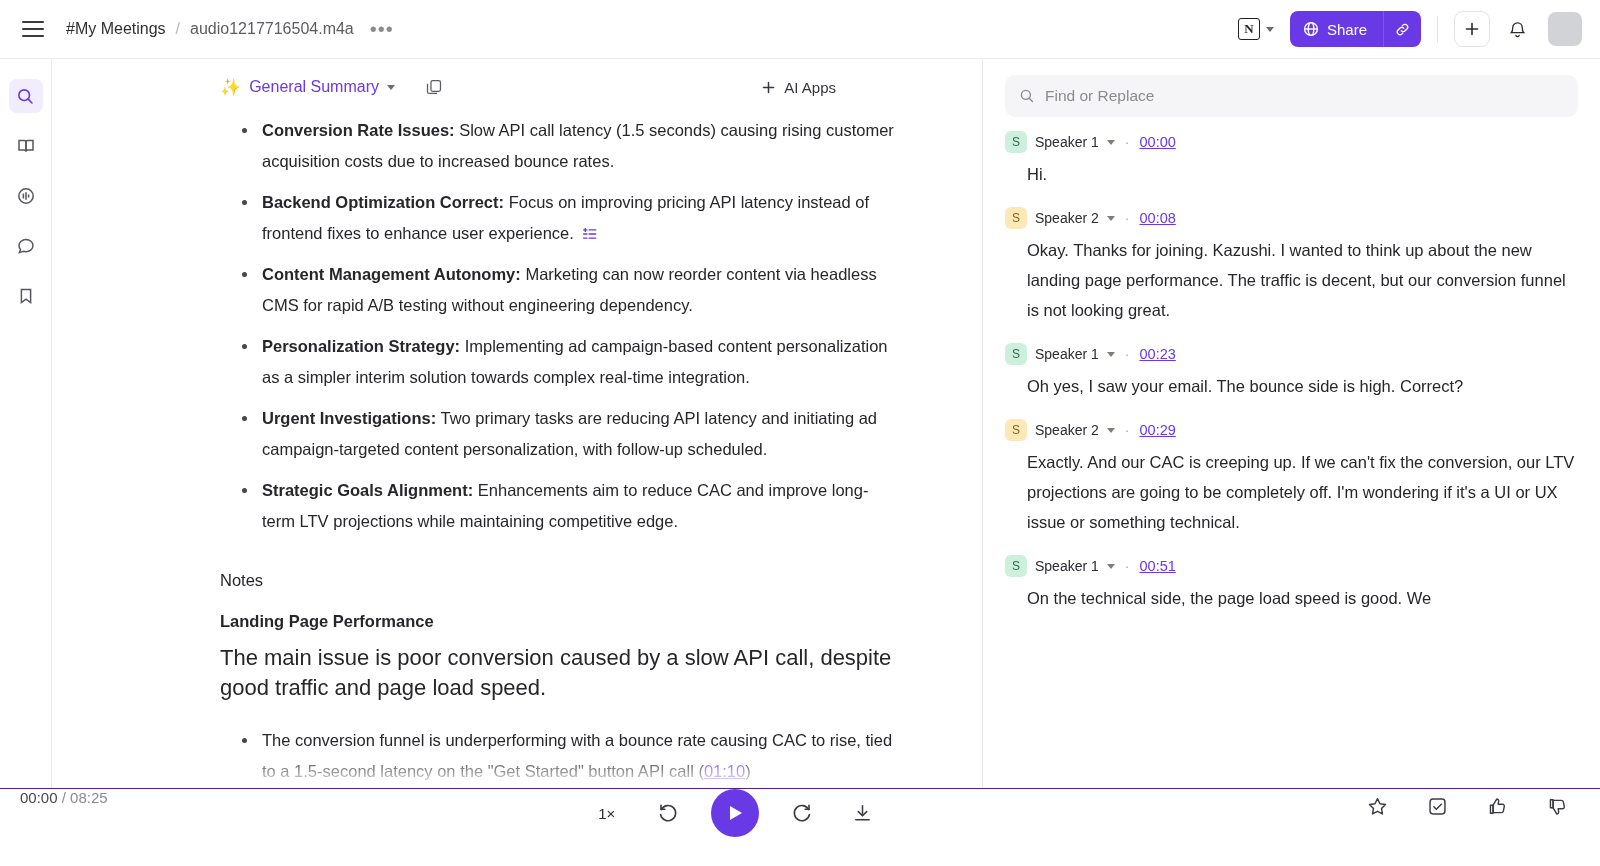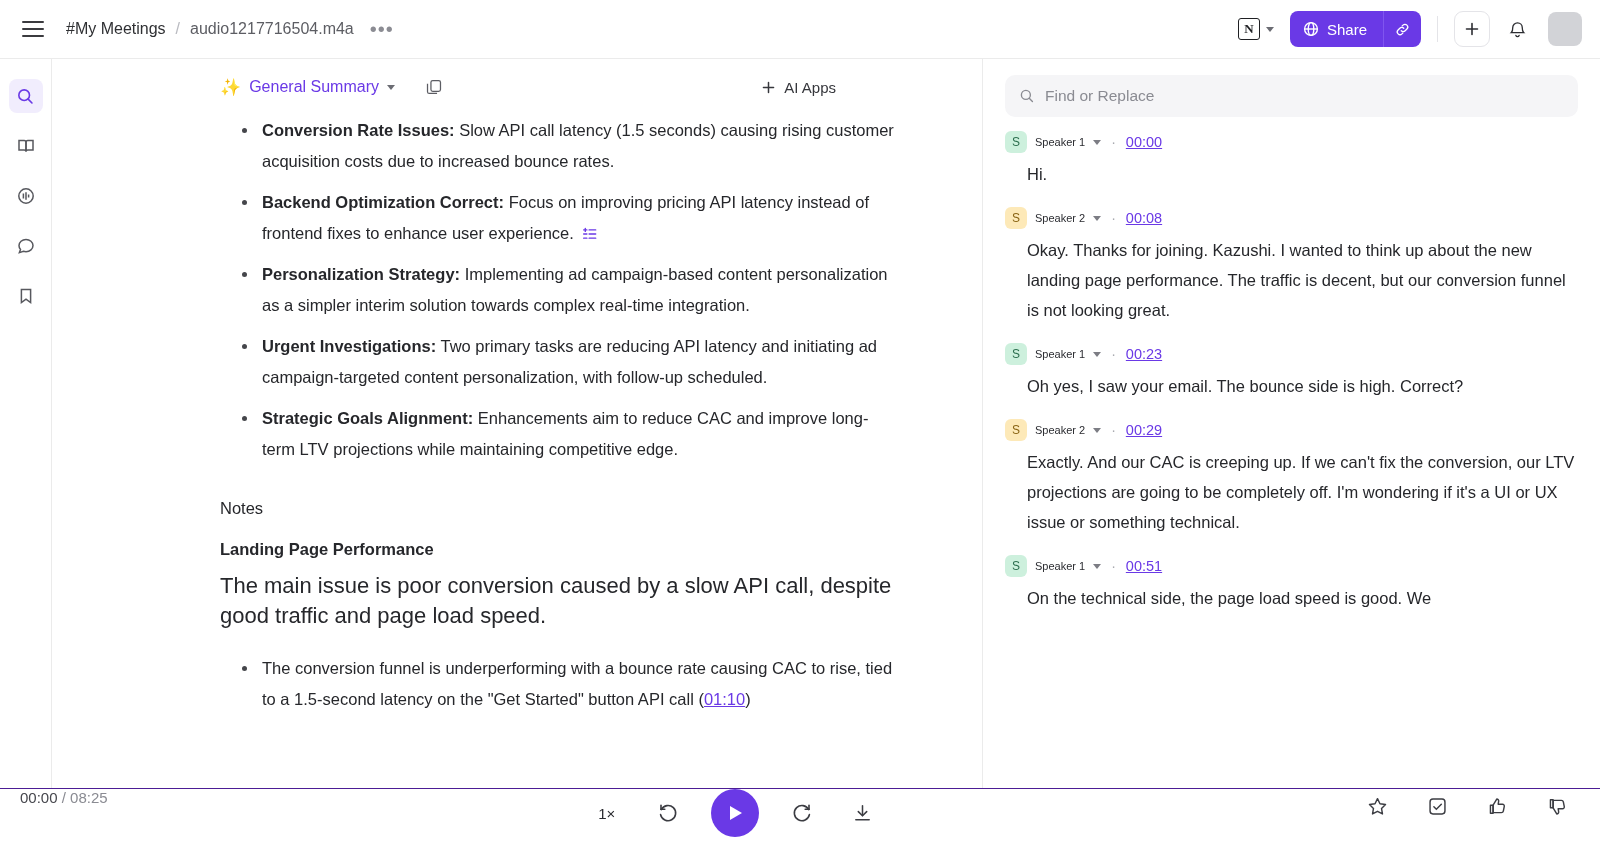--- a/index.html
+++ b/index.html
@@ -156,21 +156,21 @@
   .search-box input::placeholder { color: #8a8b92; }
 
   .tscroll { flex: 1 1 auto; overflow: hidden; padding: 6px 24px 0 22px; position: relative; }
   .utt { margin-bottom: 18px; }
   .utt-head { display: flex; align-items: center; gap: 8px; margin-bottom: 6px; }
   .spk-badge {
     width: 22px; height: 22px; border-radius: 6px; font-size: 12px;
     display: flex; align-items: center; justify-content: center; color: #2c6e4e; background: #cdf0dd;
   }
   .spk-badge.s2 { background: #fde9b8; color: #8a6414; }
-  .spk-name { font-size: 11px; color: #2b2c31; }
+  .spk-name { font-size: 14px; color: #2b2c31; }
   .mini-caret { width: 0; height: 0; border-left: 4px solid transparent; border-right: 4px solid transparent; border-top: 5px solid #7c7d84; cursor: pointer; }
   .dot-sep { color: #a9aab0; font-size: 14px; margin: 0 2px; }
   .ts { font-size: 14.5px; color: #6a39e6; text-decoration: underline; cursor: pointer; }
   .utt-text { font-size: 16.5px; line-height: 30px; color: #26272b; padding-left: 22px; }
 
   
   .bottombar {
     height: 78px; flex: 0 0 78px; border-top: 1px solid #4c1d95;
     display: flex; align-items: flex-start; padding: 0 26px 0 20px; background: #fff;
   }
@@ -302,20 +302,21 @@
         </div>
       </div>
 
       <div class="notes-scroll">
         <div class="notes-inner">
           <ul class="bullets">
             <li><b>Conversion Rate Issues:</b><span> Slow API call latency (1.5 seconds) causing rising customer acquisition costs due to increased bounce rates.</span></li>
             <li><b>Backend Optimization Correct:</b><span> Focus on improving pricing API latency instead of frontend fixes to enhance user experience.</span><span class="inline-icon"><svg width="15" height="14" viewBox="0 0 16 14" fill="none" stroke="#6a39e6" stroke-width="1.5" stroke-linecap="round">
                     <path d="M1.8 2.6h3.4M3.5 1v3.2M7.6 2.6h7M7.6 7h7M1.8 7h3.4M7.6 11.4h7M1.8 11.4h3.4"></path>
                   </svg></span></li>
+            <li><b>Content Management Autonomy:</b><span> Marketing can now reorder content via headless CMS for rapid A/B testing without engineering dependency.</span></li>
             <li><b>Personalization Strategy:</b><span> Implementing ad campaign-based content personalization as a simpler interim solution towards complex real-time integration.</span></li>
             <li><b>Urgent Investigations:</b><span> Two primary tasks are reducing API latency and initiating ad campaign-targeted content personalization, with follow-up scheduled.</span></li>
             <li><b>Strategic Goals Alignment:</b><span> Enhancements aim to reduce CAC and improve long-term LTV projections while maintaining competitive edge.</span></li>
           </ul>
 
           <h3 class="notes-title">Notes</h3>
           <h4 class="sec-title">Landing Page Performance</h4>
           <p class="para">The main issue is poor conversion caused by a slow API call, despite good traffic and page load speed.</p>
 
           <ul class="bullets">

